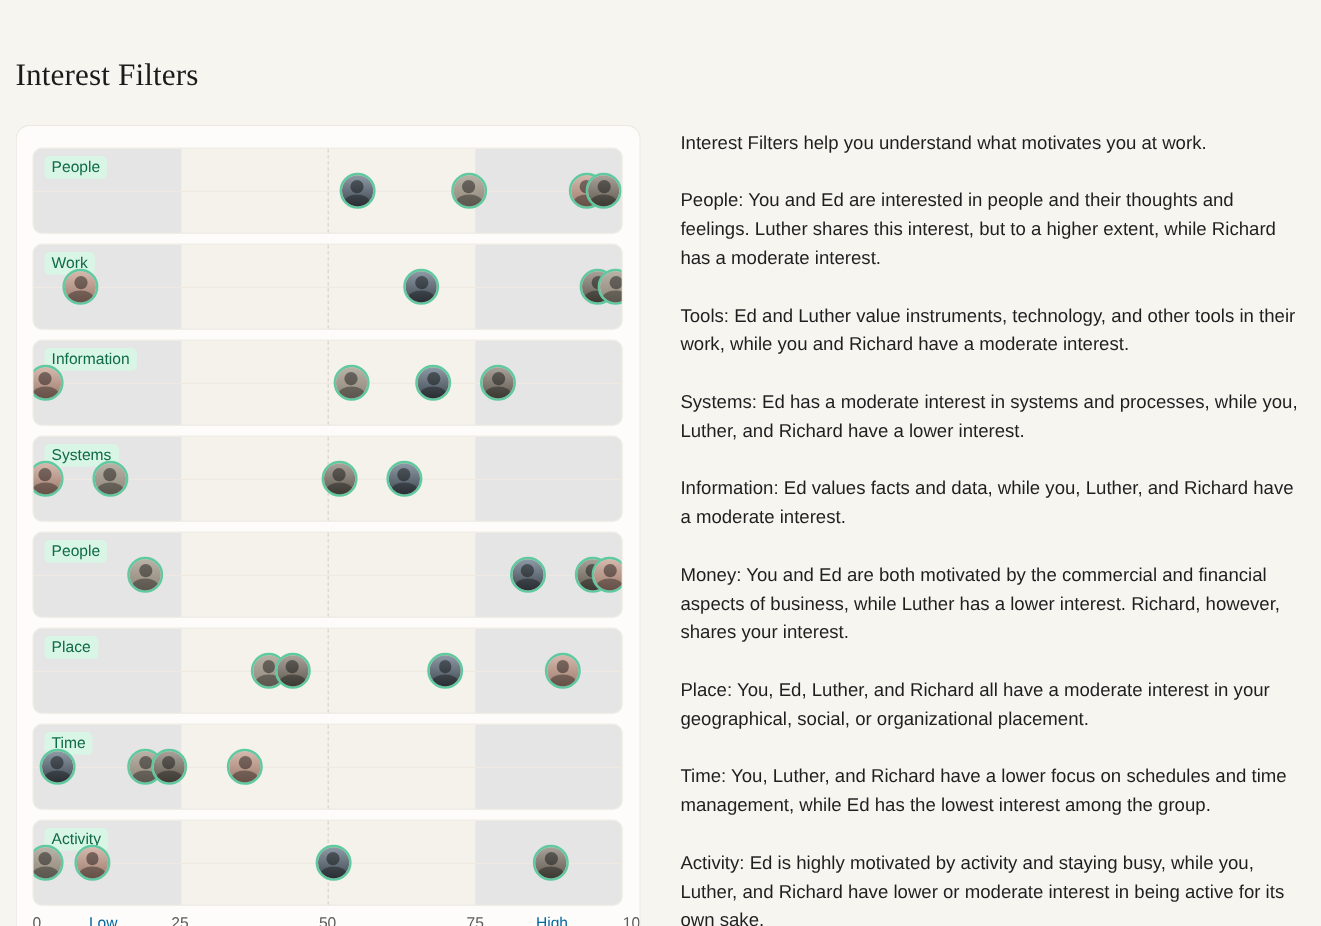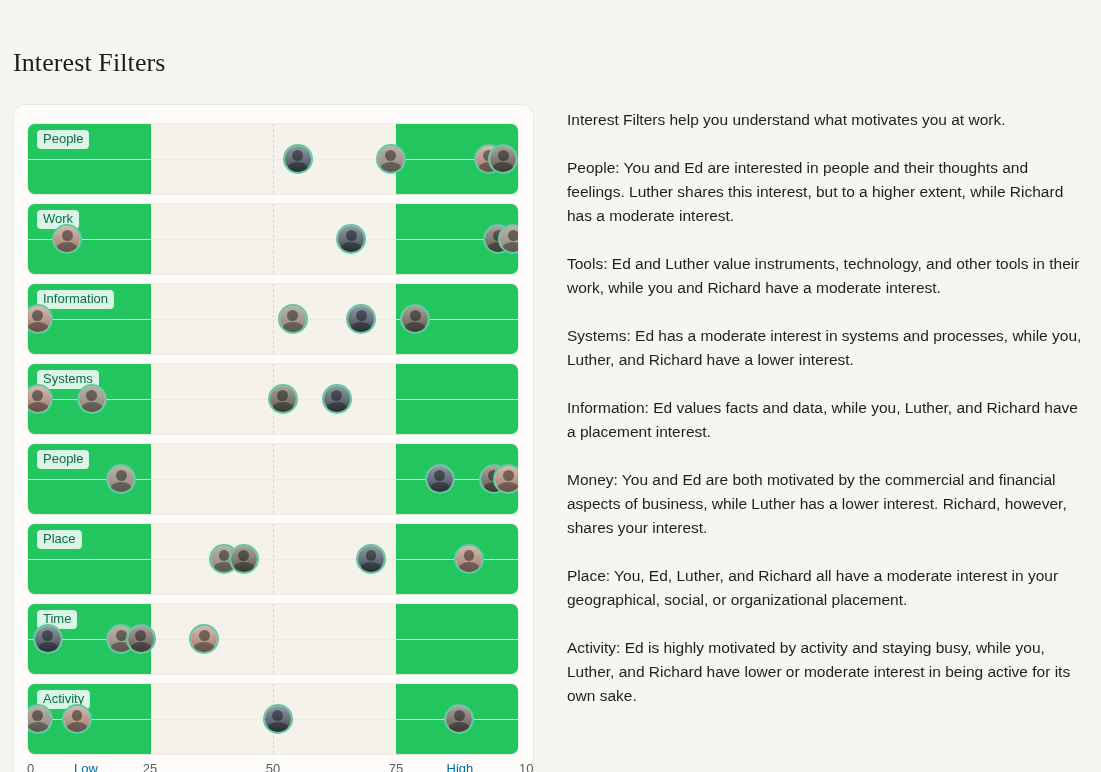--- a/index.html
+++ b/index.html
@@ -54,21 +54,21 @@
     width: 492px;
     height: 640px;
   }
 
   .chart-row {
     position: relative;
     height: 72px;
     margin-bottom: 8px;
     border: 1px solid #f0ede6;
     border-radius: 8px;
-    background: #22c55e;
+    background: #e5e5e5;
     overflow: hidden;
   }
 
   
   .avg-band {
     position: absolute;
     top: 0;
     bottom: 0;
     left: 25%;
     width: 50%;
@@ -424,19 +424,20 @@
       <div id="how-results-work">How Results Work</div>
     </div>
 
   </div>
 
   <div id="explanation">
       <p>Interest Filters help you understand what motivates you at work.</p>
       <p>People: You and Ed are interested in people and their thoughts and feelings. Luther shares this interest, but to a higher extent, while Richard has a moderate interest.</p>
       <p>Tools: Ed and Luther value instruments, technology, and other tools in their work, while you and Richard have a moderate interest.</p>
       <p>Systems: Ed has a moderate interest in systems and processes, while you, Luther, and Richard have a lower interest.</p>
-      <p>Information: Ed values facts and data, while you, Luther, and Richard have a placement interest.</p>
+      <p>Information: Ed values facts and data, while you, Luther, and Richard have a moderate interest.</p>
       <p>Money: You and Ed are both motivated by the commercial and financial aspects of business, while Luther has a lower interest. Richard, however, shares your interest.</p>
       <p>Place: You, Ed, Luther, and Richard all have a moderate interest in your geographical, social, or organizational placement.</p>
+      <p>Time: You, Luther, and Richard have a lower focus on schedules and time management, while Ed has the lowest interest among the group.</p>
       <p>Activity: Ed is highly motivated by activity and staying busy, while you, Luther, and Richard have lower or moderate interest in being active for its own sake.</p>
     </div>
 
 </div>
 
 </body></html>

